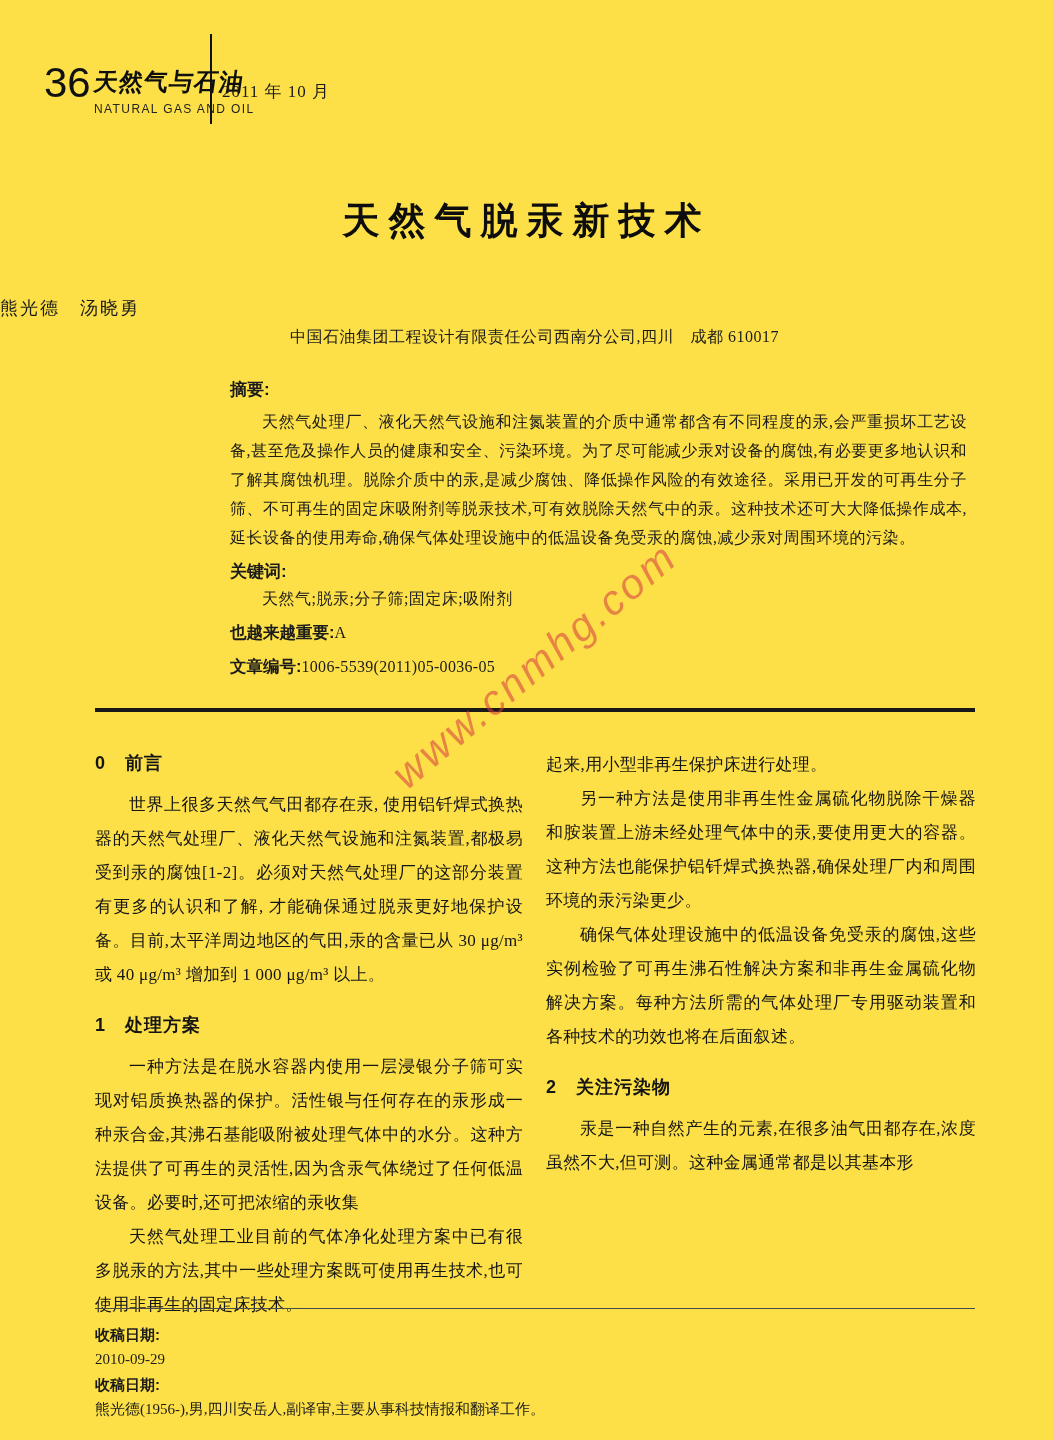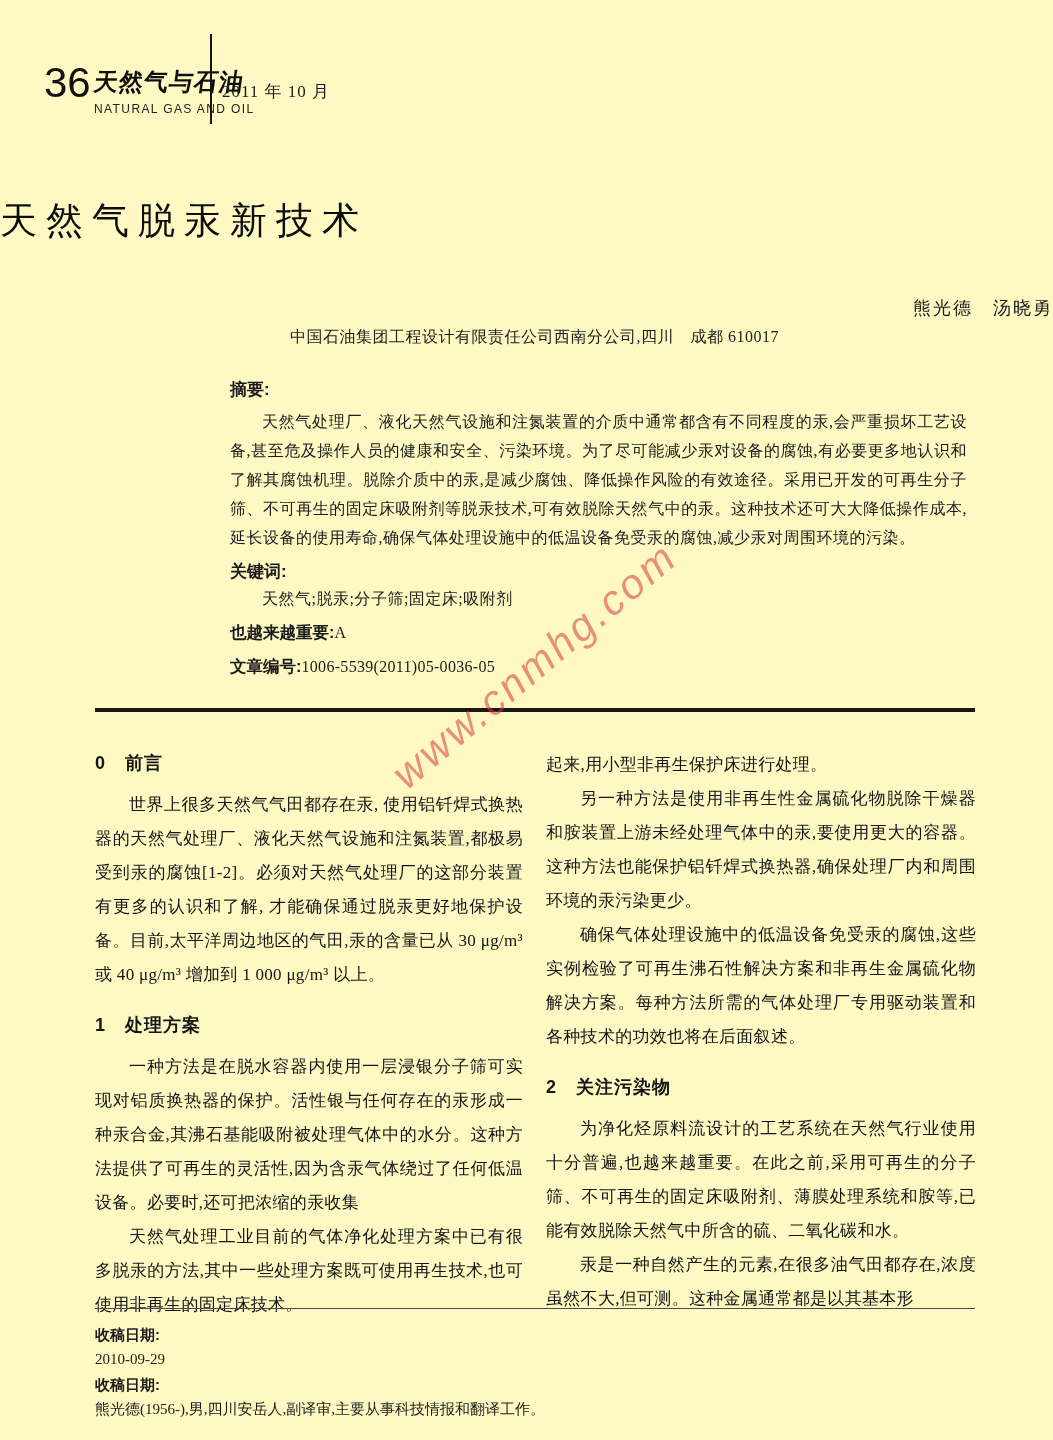--- a/index.html
+++ b/index.html
@@ -1,19 +1,19 @@
 <!DOCTYPE html>
 <html><head>
 <meta charset="utf-8">
 <style>
   * { margin:0; padding:0; box-sizing:border-box; }
   html,body { background:#e9e9e6; }
   .page {
     position:relative; width:1053px; height:1440px; margin:0 auto;
-    background:#fef9c3; color:#1b1b1b; overflow:hidden;
+    background:#fde047; color:#1b1b1b; overflow:hidden;
     font-family:"Liberation Serif", serif;
   }
 
   
   .page-num {
     position:absolute; left:44px; top:62px;
     font-family:"Liberation Sans", sans-serif; font-size:42px; color:#111; line-height:1;
   }
   .logo { position:absolute; left:94px; top:66px; width:116px; }
   .logo-cn {
@@ -22,25 +22,25 @@
   }
   .logo-en {
     font-family:"Liberation Sans", sans-serif; font-size:12px; letter-spacing:1.4px;
     margin-top:4px; color:#222; white-space:nowrap;
   }
   .header-divider { position:absolute; left:210px; top:34px; width:2px; height:90px; background:#121212; }
   .issue-date { position:absolute; left:222px; top:80px; font-size:17px; letter-spacing:1px; }
 
   
   .title {
-    position:absolute; left:0; top:196px; width:100%; text-align:left;
-    font-size:37px; font-weight:normal; letter-spacing:9px; color:#0d0d0d;
+    position:absolute; left:0; top:196px; width:100%; text-align:center;
+    font-size:37px; font-weight:bold; letter-spacing:9px; color:#0d0d0d;
   }
   .authors {
-    position:absolute; left:0; top:296px; width:100%; text-align:right;
+    position:absolute; left:0; top:296px; width:100%; text-align:left;
     font-size:18px; letter-spacing:2px;
   }
   .affiliation {
     position:absolute; left:0; top:327px; width:100%; text-align:center;
     font-size:16px; letter-spacing:0.5px;margin-left:8px;
   }
   .front { position:absolute; left:230px; top:378px; width:737px; }
   .front-label {
     font-family:"Liberation Sans", sans-serif; font-weight:bold; font-size:17px; margin-bottom:6px;
   }
@@ -125,21 +125,20 @@
     <h3>1　处理方案</h3>
     <p>一种方法是在脱水容器内使用一层浸银分子筛可实现对铝质换热器的保护。活性银与任何存在的汞形成一种汞合金,其沸石基能吸附被处理气体中的水分。这种方法提供了可再生的灵活性,因为含汞气体绕过了任何低温设备。必要时,还可把浓缩的汞收集</p>
     <p>天然气处理工业目前的气体净化处理方案中已有很多脱汞的方法,其中一些处理方案既可使用再生技术,也可使用非再生的固定床技术。</p>
   </div>
 
   <div class="col col-right">
     <p class="noindent">起来,用小型非再生保护床进行处理。</p>
     <p>另一种方法是使用非再生性金属硫化物脱除干燥器和胺装置上游未经处理气体中的汞,要使用更大的容器。这种方法也能保护铝钎焊式换热器,确保处理厂内和周围环境的汞污染更少。</p>
     <p>确保气体处理设施中的低温设备免受汞的腐蚀,这些实例检验了可再生沸石性解决方案和非再生金属硫化物解决方案。每种方法所需的气体处理厂专用驱动装置和各种技术的功效也将在后面叙述。</p>
     <h3>2　关注污染物</h3>
-    <p>为净化烃原料流设计的工艺系统在天然气行业使用十分普遍,也越来越重要。在此之前,采用可再生的分子筛、不可再生的固定床吸附剂、薄膜处理系统和胺等,已能有效脱除天然气中所含的硫、二氧化碳和水。</p>
     <p>汞是一种自然产生的元素,在很多油气田都存在,浓度虽然不大,但可测。这种金属通常都是以其基本形</p>
   </div>
 
   <div class="footer-line"></div>
   <div class="footer">
     <div class="flabel">收稿日期:</div>
     <div>2010-09-29</div>
     <div class="flabel">收稿日期:</div>
     <div>熊光德(1956-),男,四川安岳人,副译审,主要从事科技情报和翻译工作。</div>
   </div>

